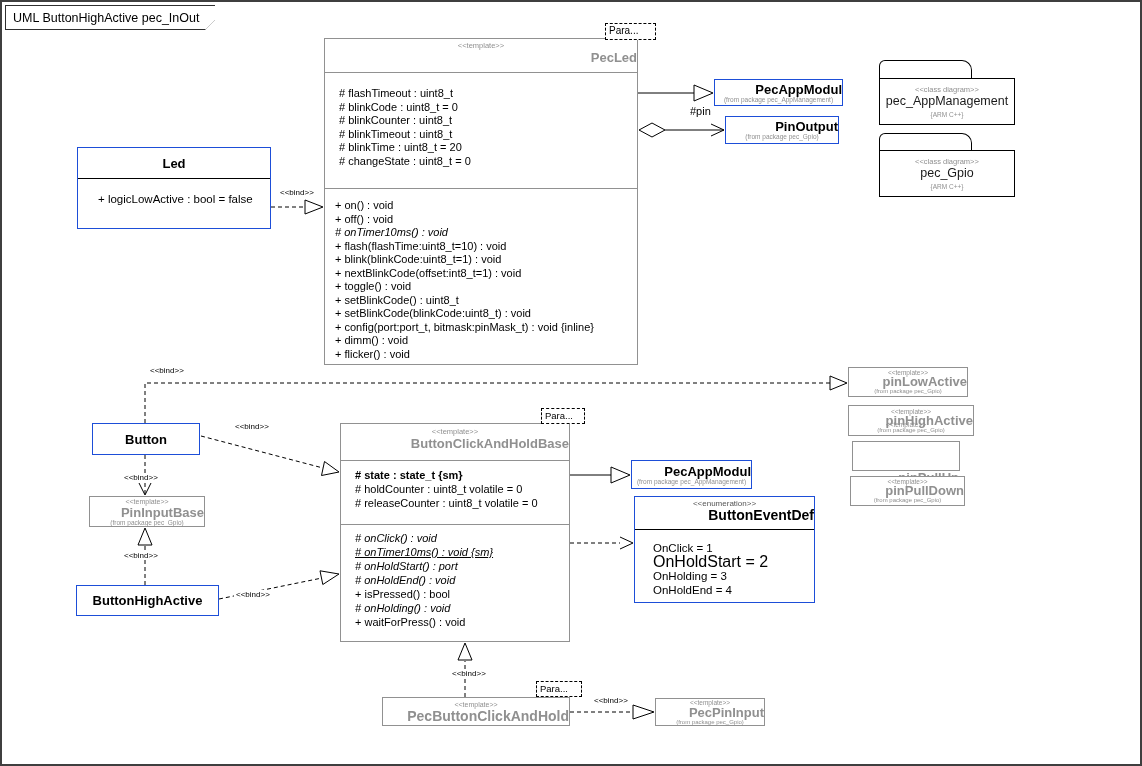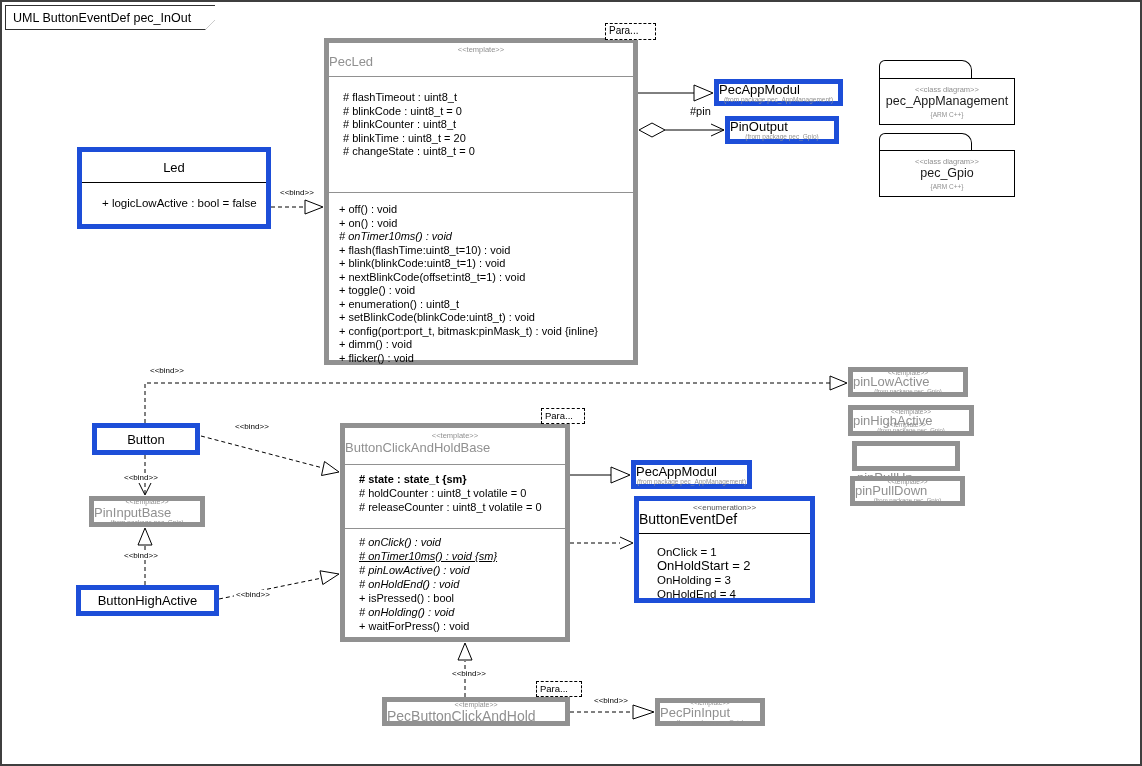--- a/index.html
+++ b/index.html
@@ -11,24 +11,24 @@
   .abs{position:absolute;box-sizing:border-box;}
   svg.layer{position:absolute;left:0;top:0;width:1142px;height:766px;}
 
   
   .tab-outer{position:absolute;left:3px;top:3px;width:210px;height:25px;background:#2f2f2f;
     clip-path:polygon(0 0,100% 0,100% calc(100% - 10px),calc(100% - 10px) 100%,0 100%);}
   .tab-inner{position:absolute;left:1px;top:1px;width:208px;height:23px;background:#fff;
     clip-path:polygon(0 0,100% 0,100% calc(100% - 10px),calc(100% - 10px) 100%,0 100%);
     display:flex;align-items:center;padding-left:7px;font-size:12.5px;}
 
-  .box{position:absolute;background:#fff;border:5px solid #1d4ed8;box-sizing:border-box;}
+  .box{position:absolute;background:#fff;border:1px solid #1d4ed8;box-sizing:border-box;}
   .box.muted{border-color:#919191;}
   .stereo{text-align:center;font-size:7.5px;line-height:9px;color:#909090;white-space:nowrap;}
-  .cname{text-align:left;font-size:13px;line-height:15px;font-weight:normal;white-space:nowrap;}
+  .cname{text-align:right;font-size:13px;line-height:15px;font-weight:bold;white-space:nowrap;}
   .cname.gray{color:#909090;}
   .from{text-align:center;font-size:6.5px;line-height:7px;color:#909090;white-space:nowrap;}
   .sep{border-top:1px solid #000;}
   .sep.muted{border-top:1px solid #919191;}
   .member{font-size:11px;line-height:13.6px;white-space:nowrap;padding-left:14px;}
   .member.m2{padding-left:10px;line-height:13.5px;}
   .it{font-style:italic;}
   .bd{font-weight:bold;}
 
   .tinybox{display:flex;flex-direction:column;justify-content:center;}
@@ -112,45 +112,46 @@
     </g>
 
     <g>
       <line x1="568" y1="710" x2="631" y2="710" stroke="#000" stroke-dasharray="4 3"></line>
       <polygon points="652,710 631,703 631,717" fill="#fff" stroke="#000"></polygon>
     </g>
   </svg>
 
   <div class="tab-outer">
     <div class="tab-inner">
-      <span>UML ButtonEventDef pec_InOut</span>
+      <span>UML ButtonHighActive pec_InOut</span>
     </div>
   </div>
 
   <div class="box muted" style="left:322px;top:36px;width:314px;height:327px;">
     <div style="height:31px;padding-top:2px;">
       <div class="stereo">&lt;&lt;template&gt;&gt;</div>
       <div class="cname gray">PecLed</div>
     </div>
     <div class="sep muted" style="height:101px;padding-top:14px;">
       <div class="member"># flashTimeout : uint8_t</div>
       <div class="member"># blinkCode : uint8_t = 0</div>
       <div class="member"># blinkCounter : uint8_t</div>
+      <div class="member"># blinkTimeout : uint8_t</div>
       <div class="member"># blinkTime : uint8_t = 20</div>
       <div class="member"># changeState : uint8_t = 0</div>
     </div>
     <div class="sep muted" style="height:193px;padding-top:10px;">
+      <div class="member m2">+ on() : void</div>
       <div class="member m2">+ off() : void</div>
-      <div class="member m2">+ on() : void</div>
       <div class="member m2 it"># onTimer10ms() : void</div>
       <div class="member m2">+ flash(flashTime:uint8_t=10) : void</div>
       <div class="member m2">+ blink(blinkCode:uint8_t=1) : void</div>
       <div class="member m2">+ nextBlinkCode(offset:int8_t=1) : void</div>
       <div class="member m2">+ toggle() : void</div>
-      <div class="member m2">+ enumeration() : uint8_t</div>
+      <div class="member m2">+ setBlinkCode() : uint8_t</div>
       <div class="member m2">+ setBlinkCode(blinkCode:uint8_t) : void</div>
       <div class="member m2">+ config(port:port_t, bitmask:pinMask_t) : void {inline}</div>
       <div class="member m2">+ dimm() : void</div>
       <div class="member m2">+ flicker() : void</div>
     </div>
   </div>
 
   <div class="box" style="left:75px;top:145px;width:194px;height:82px;">
     <div style="height:30px;display:flex;align-items:center;justify-content:center;">
       <div class="cname">Led</div>
@@ -208,41 +209,41 @@
       <div class="cname gray">ButtonClickAndHoldBase</div>
     </div>
     <div class="sep muted" style="height:56px;padding-top:7px;">
       <div class="member bd" style="line-height:14px;"># state : state_t {sm}</div>
       <div class="member" style="line-height:14px;"># holdCounter : uint8_t volatile = 0</div>
       <div class="member" style="line-height:14px;"># releaseCounter : uint8_t volatile = 0</div>
     </div>
     <div class="sep muted" style="height:129px;padding-top:6px;">
       <div class="member it" style="line-height:14px;"># onClick() : void</div>
       <div class="member it" style="line-height:14px;text-decoration:underline;"># onTimer10ms() : void {sm}</div>
-      <div class="member it" style="line-height:14px;"># pinLowActive() : void</div>
+      <div class="member it" style="line-height:14px;"># onHoldStart() : port</div>
       <div class="member it" style="line-height:14px;"># onHoldEnd() : void</div>
       <div class="member" style="line-height:14px;">+ isPressed() : bool</div>
       <div class="member it" style="line-height:14px;"># onHolding() : void</div>
       <div class="member" style="line-height:14px;">+ waitForPress() : void</div>
     </div>
   </div>
 
   <div class="box tinybox" style="left:629px;top:458px;width:121px;height:29px;">
     <div class="cname" style="line-height:13px;">PecAppModul</div>
     <div class="from">(from package pec_AppManagement)</div>
   </div>
 
   <div class="box" style="left:632px;top:494px;width:181px;height:107px;">
     <div style="height:30px;padding-top:2px;">
       <div class="stereo" style="font-size:8px;color:#555;">&lt;&lt;enumeration&gt;&gt;</div>
       <div class="cname" style="font-size:14px;">ButtonEventDef</div>
     </div>
     <div class="sep" style="height:89px;padding-top:11px;">
       <div class="member" style="padding-left:18px;line-height:14px;font-size:11.5px;">OnClick = 1</div>
-      <div class="member" style="padding-left:18px;line-height:14px;font-size:13px;">OnHoldStart = 2</div>
+      <div class="member" style="padding-left:18px;line-height:14px;font-size:16px;">OnHoldStart = 2</div>
       <div class="member" style="padding-left:18px;line-height:14px;font-size:11.5px;">OnHolding = 3</div>
       <div class="member" style="padding-left:18px;line-height:14px;font-size:11.5px;">OnHoldEnd = 4</div>
     </div>
   </div>
 
   <div class="box muted tinybox" style="left:846px;top:365px;width:120px;height:30px;">
     <div class="stereo" style="font-size:6.5px;line-height:7px;">&lt;&lt;template&gt;&gt;</div>
     <div class="cname gray" style="line-height:12px;">pinLowActive</div>
     <div class="from" style="font-size:6px;">(from package pec_Gpio)</div>
   </div>

